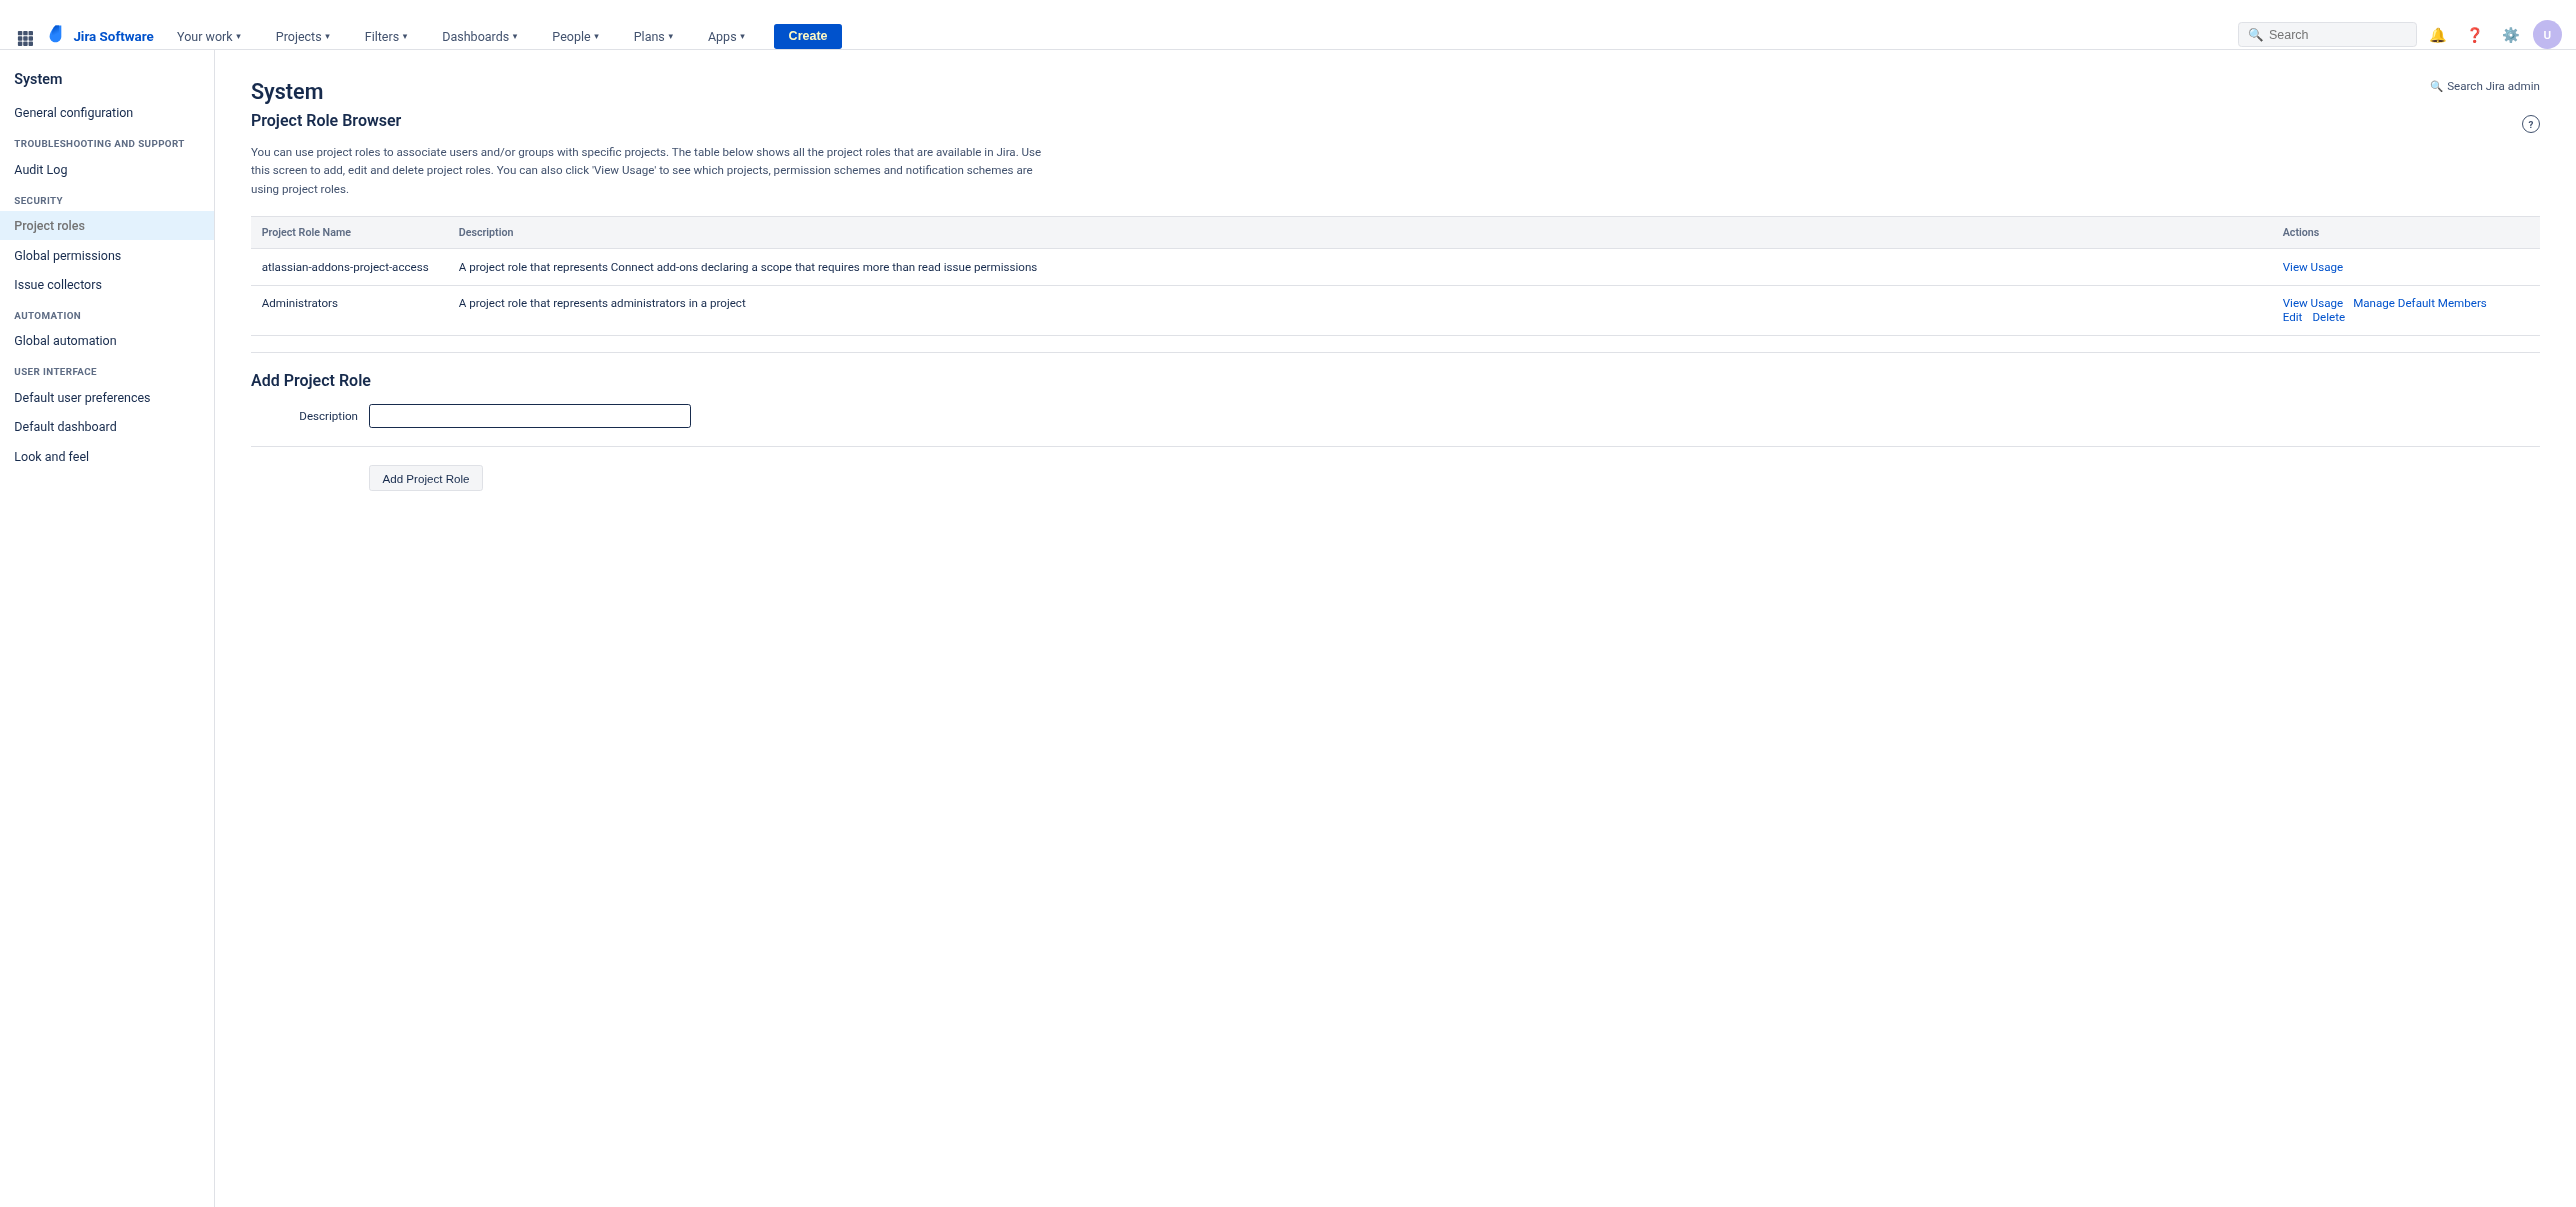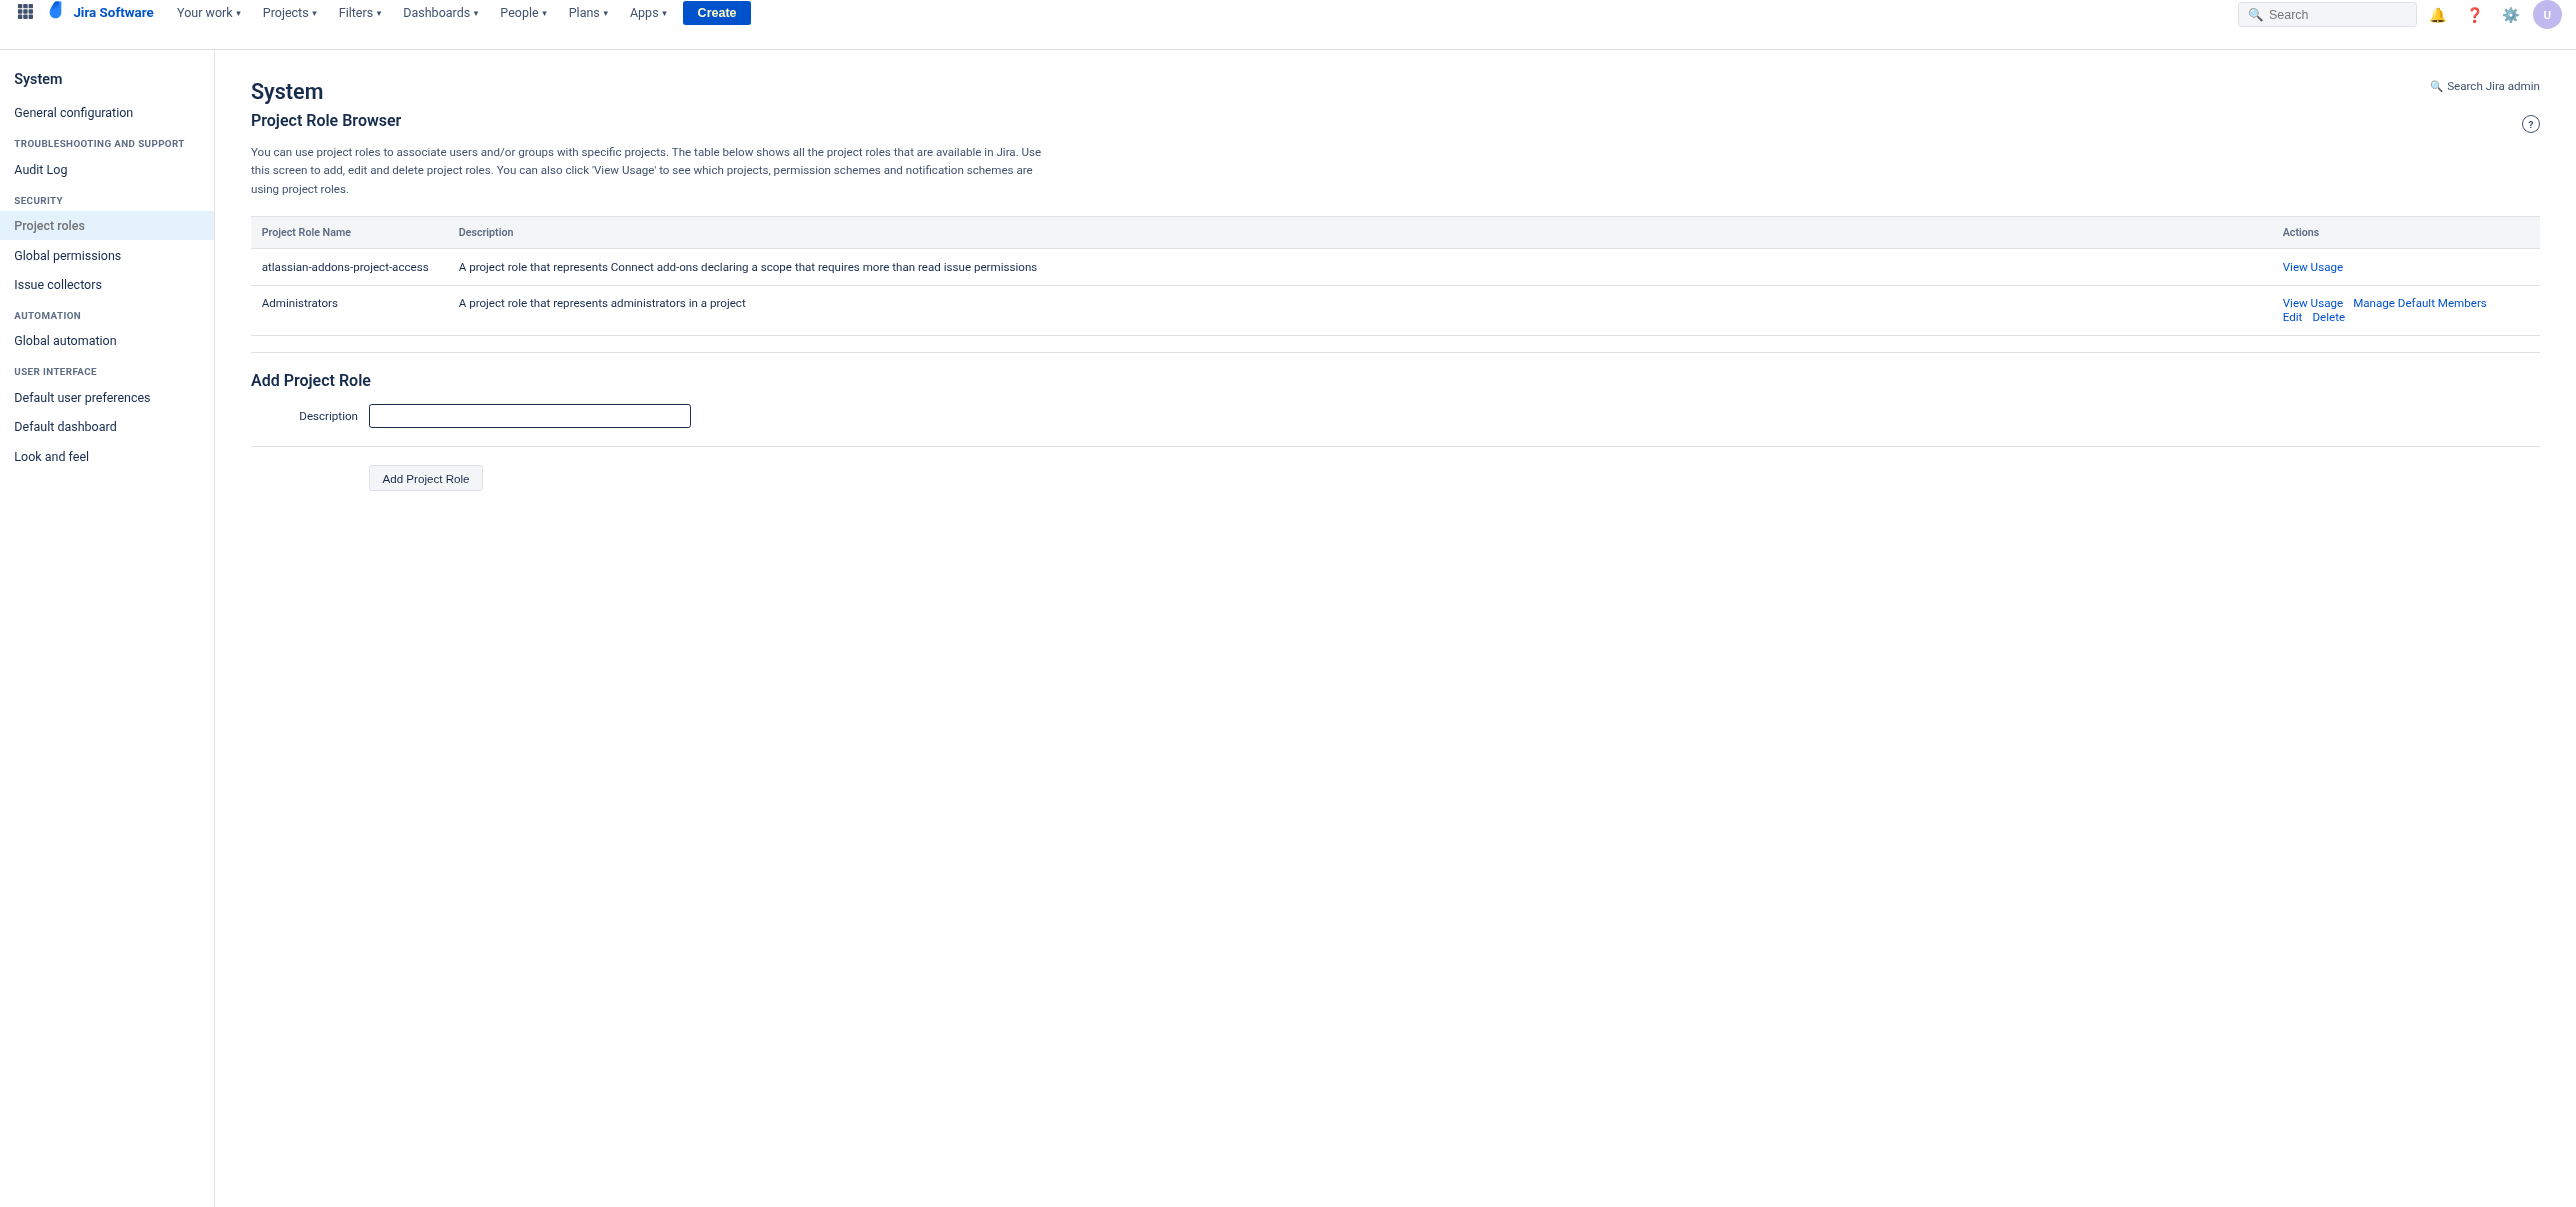--- a/index.html
+++ b/index.html
@@ -1,21 +1,21 @@
 <!DOCTYPE html>
 <html style="font-size:14.3px"><head>
   <meta charset="utf-8">
   <style>
     * { box-sizing: border-box; margin: 0; padding: 0; }
     body { font-family: -apple-system, BlinkMacSystemFont, "Segoe UI", Roboto, Oxygen, sans-serif; font-size: 12.5px; color: #172b4d; background: #f4f5f7; }
 
     
     .topnav {
       display: flex;
-      align-items: flex-start;
+      align-items: flex-end;
       background: #fff;
       border-bottom: 0.9px solid #dfe1e6;
       height: 50px;
       padding: 0 14.3px;
       gap: 7.2px;
       position: fixed;
       top: 0; left: 0; right: 0;
       z-index: 100;
     }
     .topnav-grid-icon {
@@ -27,21 +27,21 @@
     .topnav-logo {
       display: flex; align-items: center; gap: 5.4px;
       text-decoration: none;
       font-weight: 700;
       font-size: 13.4px;
       color: #0052cc;
       margin-right: 7.2px;
     }
     .topnav-logo svg { width: 25px; height: 25px; }
     .topnav-nav {
-      display: flex; align-items: center; gap: 4px;
+      display: flex; align-items: center; gap: 17px;
       flex: 1;
     }
     .topnav-nav-item {
       padding: 5.4px 9px;
       border-radius: 2.7px;
       cursor: pointer;
       font-size: 12.5px;
       color: #42526e;
       display: flex; align-items: center; gap: 3.6px;
       white-space: nowrap;

